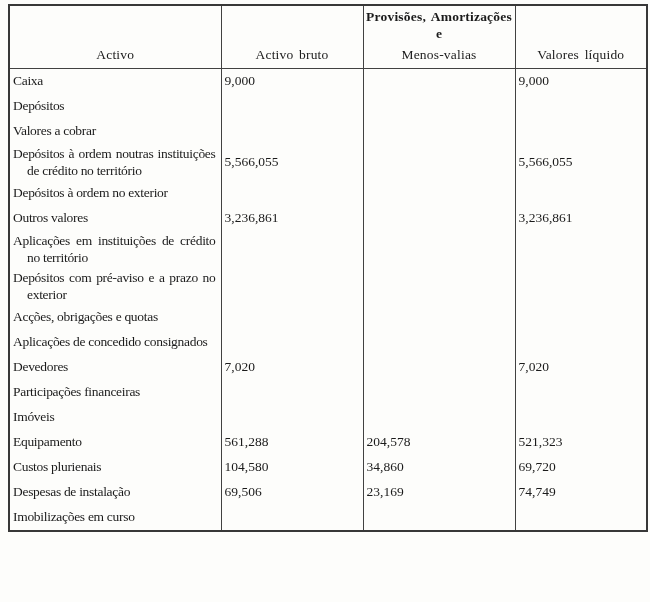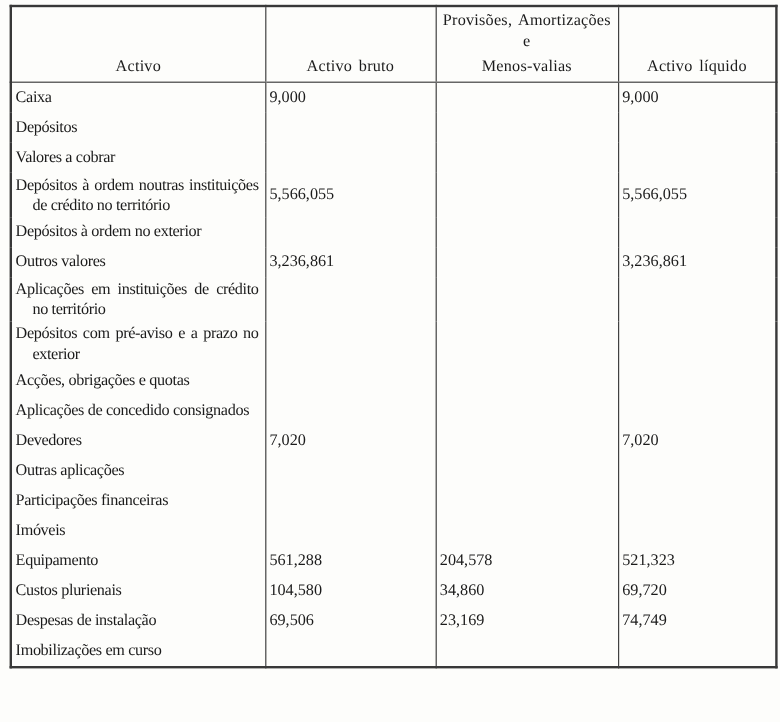--- a/index.html
+++ b/index.html
@@ -38,21 +38,21 @@
   thead th {
     height: 40px;
     vertical-align: bottom;
     text-align: center;
     border-bottom: 1px solid #414141;
     padding: 2px 2px 5px 2px;
     word-spacing: 2px;
     letter-spacing: 0.2px;
     line-height: 17px;
   }
-  thead th .h2line { display: block; margin-bottom: 4px; }
+  thead th .h2line { display: block; margin-bottom: 4px; font-weight: bold; }
 
   tbody td {
     height: 21px;
     vertical-align: middle;
     padding: 2px 3px 2px 3px;
     line-height: 16.5px;
   }
   tbody td.c-label {
     text-align: justify;
     padding-left: 17px;
@@ -77,21 +77,21 @@
         <col class="c4">
     </colgroup>
     <thead>
       <tr>
         <th>Activo</th>
         <th>Activo bruto</th>
         <th>
           <span class="h2line">Provisões, Amortizações e</span>
           <span>Menos-valias</span>
         </th>
-        <th>Activo líquido</th>
+        <th>Valores líquido</th>
       </tr>
     </thead>
     <tbody>
         <tr>
           <td class="c-label">Caixa</td>
           <td class="c-num">9,000</td>
           <td class="c-num"></td>
           <td class="c-num">9,000</td>
         </tr>
         <tr>
@@ -148,26 +148,20 @@
           <td class="c-num"></td>
           <td class="c-num"></td>
         </tr>
         <tr>
           <td class="c-label">Devedores</td>
           <td class="c-num">7,020</td>
           <td class="c-num"></td>
           <td class="c-num">7,020</td>
         </tr>
         <tr>
-          <td class="c-label">Outras aplicações</td>
-          <td class="c-num"></td>
-          <td class="c-num"></td>
-          <td class="c-num"></td>
-        </tr>
-        <tr>
           <td class="c-label">Participações financeiras</td>
           <td class="c-num"></td>
           <td class="c-num"></td>
           <td class="c-num"></td>
         </tr>
         <tr>
           <td class="c-label">Imóveis</td>
           <td class="c-num"></td>
           <td class="c-num"></td>
           <td class="c-num"></td>

